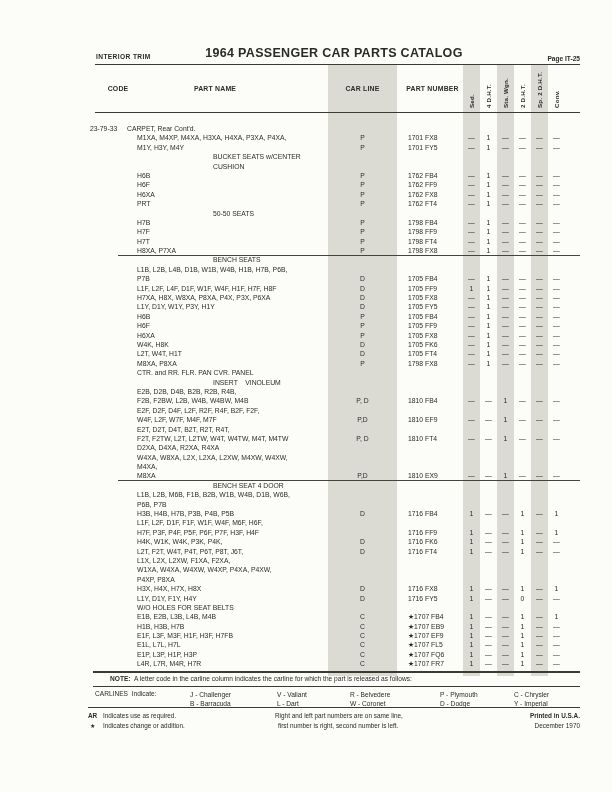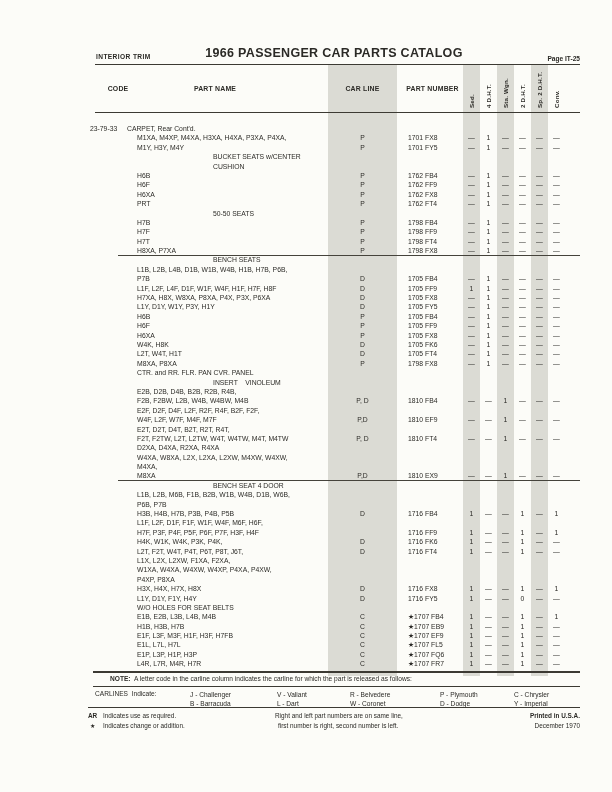--- a/index.html
+++ b/index.html
@@ -64,21 +64,21 @@
 <body>
 
 <div class="sheet">
 
   <div class="abs band band-carline"></div>
   <div class="abs band band-s1"></div>
   <div class="abs band band-s2"></div>
   <div class="abs band band-s3"></div>
 
   <div class="abs hdr-left">INTERIOR TRIM</div>
-  <div class="abs hdr-title">1966 PASSENGER CAR PARTS CATALOG</div>
+  <div class="abs hdr-title">1964 PASSENGER CAR PARTS CATALOG</div>
   <div class="abs hdr-right">Page IT-25</div>
   <div class="abs rule rule-top"></div>
 
   <div class="abs colhdr ch-code">CODE</div>
   <div class="abs colhdr ch-name">PART NAME</div>
   <div class="abs colhdr ch-carline">CAR LINE</div>
   <div class="abs colhdr ch-partnum">PART NUMBER</div>
   <div class="abs vlab vlab1">Sed.</div>
   <div class="abs vlab vlab2">4 D.H.T.</div>
   <div class="abs vlab vlab3">Sta. Wgn.</div>

